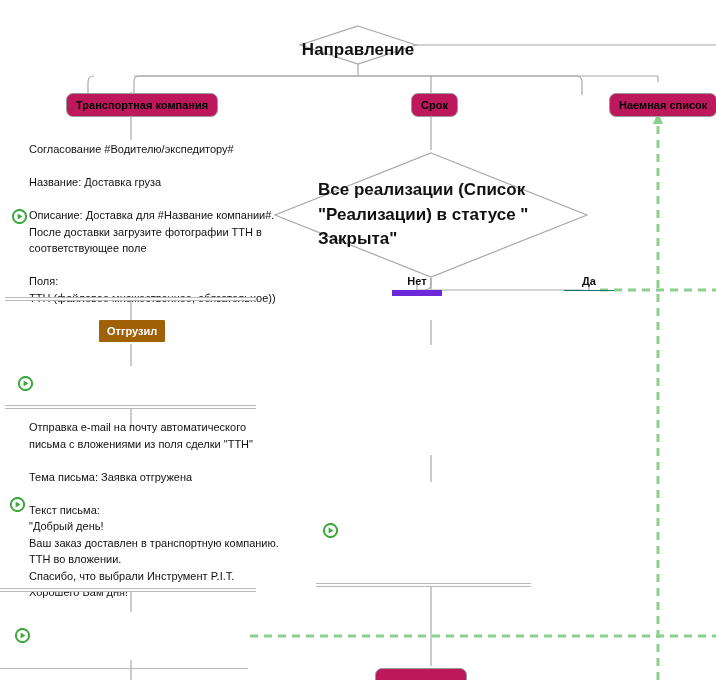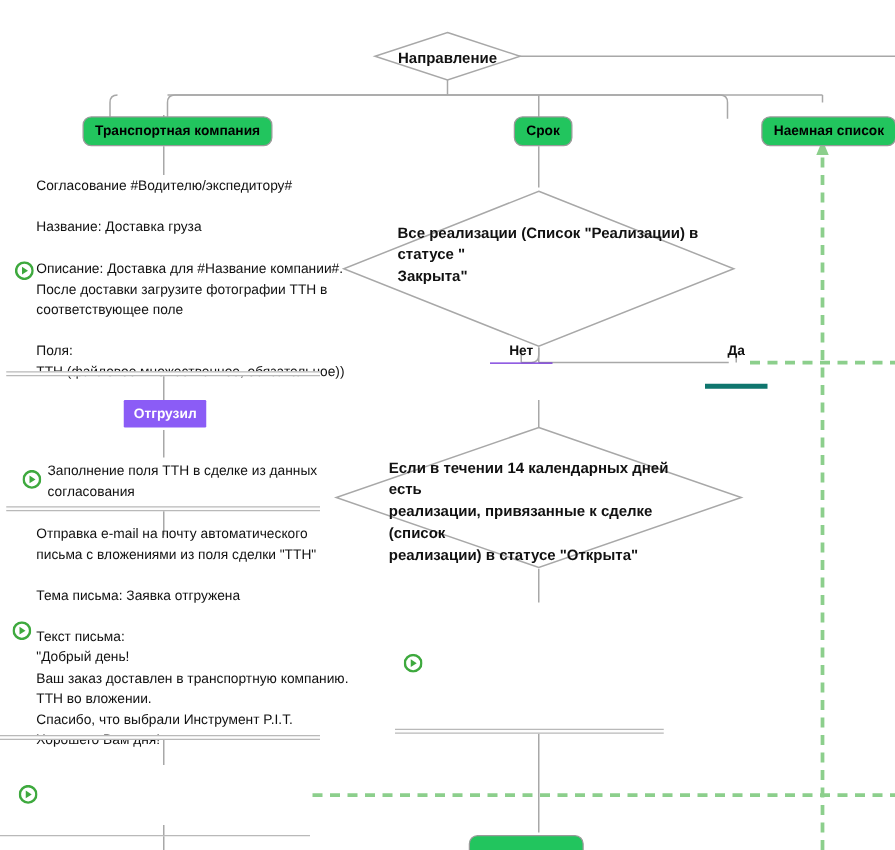--- a/index.html
+++ b/index.html
@@ -16,40 +16,40 @@
     color: #1a1a1a;
   }
   #canvas { position: absolute; inset: 0; }
   svg.wires { position: absolute; left: 0; top: 0; width: 716px; height: 680px; }
 
   
   .pill {
     position: absolute;
     border: 1px solid #9a9a9a;
     border-radius: 7px;
-    background: #22c55e;
+    background: #be185d;
     color: #000000;
     font-weight: bold;
     font-size: 11px;
     line-height: 1;
     display: flex;
     align-items: center;
     justify-content: center;
     white-space: nowrap;
     padding: 0 9px;
     height: 24px;
   }
 
   
   .diamond-wrap { position: absolute; }
   .diamond-wrap svg { position: absolute; left: 0; top: 0; overflow: visible; }
   .diamond-label {
     position: absolute;
     font-weight: bold;
-    font-size: 12px;
+    font-size: 17px;
     line-height: 1.45;
     color: #111;
     white-space: pre-line;
   }
 
   
   .textblock {
     position: absolute;
     font-weight: normal;
     font-size: 11px;
@@ -186,32 +186,30 @@
 
 Описание: Доставка для #Название компании#.
 После доставки загрузите фотографии ТТН в
 соответствующее поле
 
 Поля:
 ТТН (файловое множественное, обязательное))</div>
 
   <div class="divider" style="left:5px; top:297px; width:251px;"></div>
 
-  <div class="badge" style="left:99px; top:320px; background:#8b5cf6;">
+  <div class="badge" style="left:99px; top:320px; background:#a16207;">
     <span>Отгрузил</span>
   </div>
 
   <div class="gicon" style="left:18px; top:376px;">
     <svg width="15" height="15" viewBox="0 0 15 15" xmlns="http://www.w3.org/2000/svg">
       <circle cx="7.5" cy="7.5" r="6.6" fill="#ffffff" stroke="#3ea93e" stroke-width="2"></circle>
       <path d="M5.6,4.4 L10.4,7.5 L5.6,10.6 Z" fill="#3ea93e"></path>
     </svg>
   </div>
-  <div class="textblock" style="left:38px; top:369px; width:230px;">Заполнение поля ТТН в сделке из данных
-согласования</div>
 
   <div class="divider" style="left:5px; top:405px; width:251px;"></div>
 
   <div class="gicon" style="left:10px; top:497px;">
     <svg width="15" height="15" viewBox="0 0 15 15" xmlns="http://www.w3.org/2000/svg">
       <circle cx="7.5" cy="7.5" r="6.6" fill="#ffffff" stroke="#3ea93e" stroke-width="2"></circle>
       <path d="M5.6,4.4 L10.4,7.5 L5.6,10.6 Z" fill="#3ea93e"></path>
     </svg>
   </div>
   <div class="textblock" style="left:29px; top:419px; width:255px;">Отправка e-mail на почту автоматического
@@ -238,35 +236,27 @@
   <div class="divider single" style="left:0px; top:668px; width:248px; border-top:1px solid #b9b9b9;"></div>
 
   <div class="diamond-wrap" style="left:274px; top:152px; width:314px; height:126px;">
     <svg width="314" height="126" xmlns="http://www.w3.org/2000/svg">
       <polygon points="157,1 313,63 157,125 1,63" fill="#ffffff" stroke="#a8a8a8" stroke-width="1.2"></polygon>
     </svg>
     <div class="diamond-label" style="left:44px; top:177px; width:250px; position:absolute; top:26px;">Все реализации (Список "Реализации) в статусе "
 Закрыта"</div>
   </div>
 
-  <div class="edgelabel" style="left:392px; top:275px; width:50px; border-bottom:1px solid #6d28d9; padding-bottom:3px;">
+  <div class="edgelabel" style="left:392px; top:275px; width:50px; border-bottom:6px solid #6d28d9; padding-bottom:3px;">
     <span>Нет</span>
   </div>
-  <div class="edgelabel" style="left:564px; top:275px; width:50px; border-bottom:4px solid #0f766e; padding-bottom:20px;">
+  <div class="edgelabel" style="left:564px; top:275px; width:50px; border-bottom:1px solid #0f766e; padding-bottom:3px;">
     <span>Да</span>
   </div>
 
-  <div class="diamond-wrap" style="left:268px; top:341px; width:326px; height:114px;">
-    <svg width="326" height="114" xmlns="http://www.w3.org/2000/svg">
-      <polygon points="163,1 325,57 163,113 1,57" fill="#ffffff" stroke="#a8a8a8" stroke-width="1.2"></polygon>
-    </svg>
-    <div class="diamond-label" style="left:43px; top:25px; width:252px;">Если в течении 14 календарных дней есть
-реализации, привязанные к сделке (список
-реализации) в статусе "Открыта"</div>
-  </div>
 
   <div class="gicon" style="left:323px; top:523px;">
     <svg width="15" height="15" viewBox="0 0 15 15" xmlns="http://www.w3.org/2000/svg">
       <circle cx="7.5" cy="7.5" r="6.6" fill="#ffffff" stroke="#3ea93e" stroke-width="2"></circle>
       <path d="M5.6,4.4 L10.4,7.5 L5.6,10.6 Z" fill="#3ea93e"></path>
     </svg>
   </div>
 
   <div class="divider" style="left:316px; top:583px; width:215px;"></div>
 

